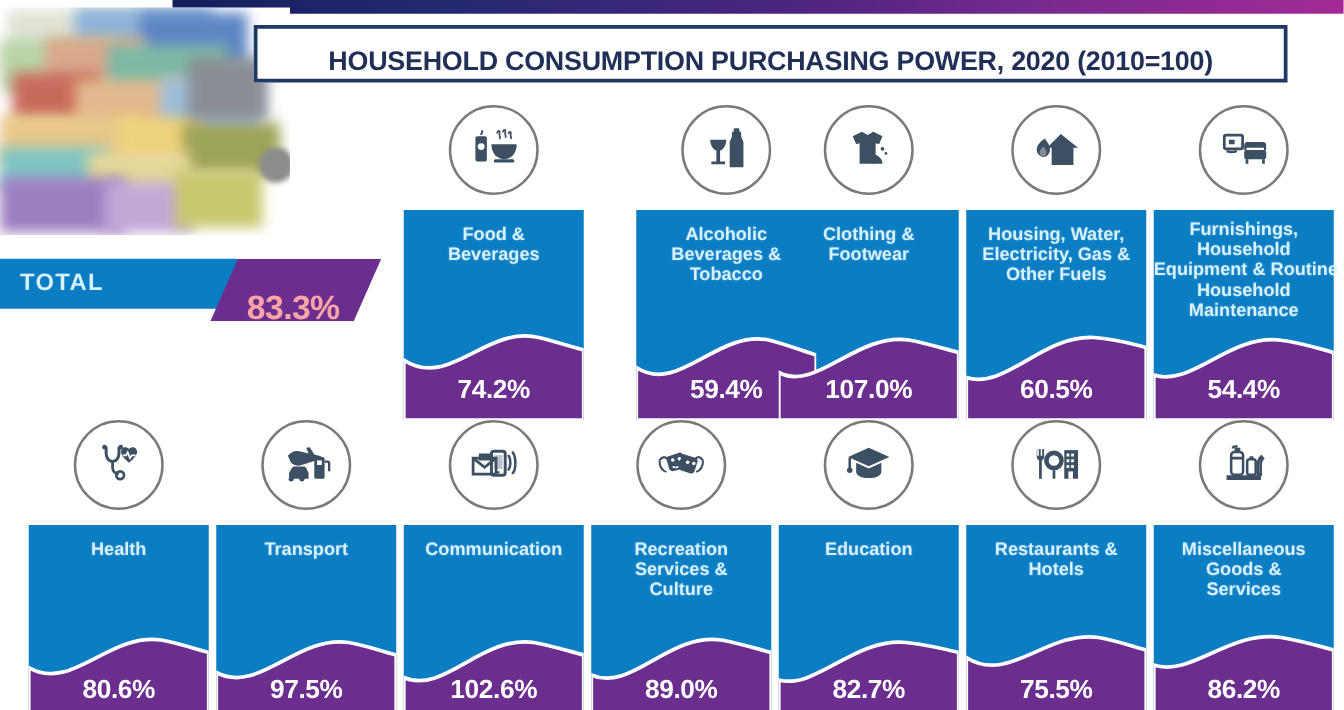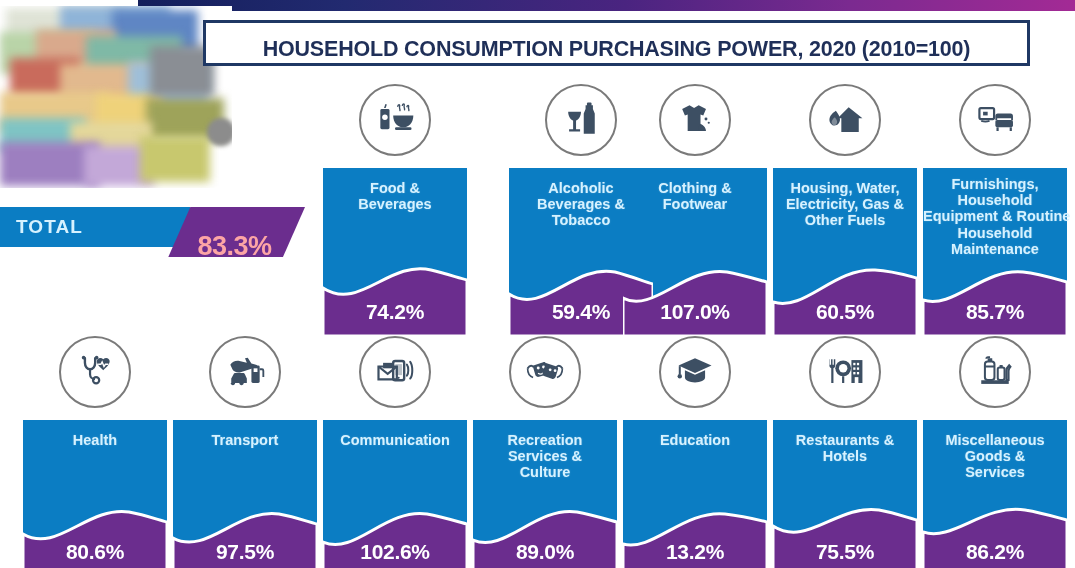--- a/index.html
+++ b/index.html
@@ -231,21 +231,21 @@
           <rect x="24.4" y="24" width="19.2" height="8" rx="2"></rect>
           <rect x="25.6" y="32" width="2.4" height="4"></rect>
           <rect x="40" y="32" width="2.4" height="4"></rect>
         </svg>
       </div>
       <div class="card-body">
         <div class="card-label" style="white-space:nowrap; padding-top:8px;">Furnishings,<br>Household<br>Equipment &amp; Routine<br>Household<br>Maintenance</div>
         <svg class="wave" viewBox="0 0 144 82" preserveAspectRatio="none">
           <path d="M0,46 C30,56 60,14 100,18 C118,20 136,26 144,28 L144,82 L0,82 Z" fill="#6b2d8e" stroke="#ffffff" stroke-width="3"></path>
         </svg>
-        <div class="card-value">85.7%</div>
+        <div class="card-value">54.4%</div>
       </div>
     </div>
   </div>
 
   <div class="row2">
 
     <div class="card" style="left:23px; top:336px; width:144px; height:242px;">
       <div class="card-icon">
         <svg viewBox="0 0 48 48" fill="#3d4f63">
           <path d="M13 9v5c0 4 2.6 7 5.6 7s5.6-3 5.6-7V9" fill="none" stroke="#3d4f63" stroke-width="2.6" stroke-linecap="round"></path>
@@ -337,21 +337,21 @@
           <path d="M13 22v8c0 3 5 5.4 11 5.4S35 33 35 30v-8l-11 5z"></path>
           <path d="M7.4 17.6v9" fill="none" stroke="#3d4f63" stroke-width="2.2"></path>
           <circle cx="7.4" cy="28.6" r="2.4"></circle>
         </svg>
       </div>
       <div class="card-body">
         <div class="card-label">Education</div>
         <svg class="wave" viewBox="0 0 144 80" preserveAspectRatio="none">
           <path d="M0,46 C30,54 60,12 102,16 C120,18 136,22 144,24 L144,80 L0,80 Z" fill="#6b2d8e" stroke="#ffffff" stroke-width="3"></path>
         </svg>
-        <div class="card-value">13.2%</div>
+        <div class="card-value">82.7%</div>
       </div>
     </div>
 
     <div class="card" style="left:773px; top:336px; width:144px; height:242px;">
       <div class="card-icon">
         <svg viewBox="0 0 48 48" fill="#3d4f63">
           <path d="M7 10v7c0 1.4.8 2.4 2 2.8V36h2.4V19.8c1.2-.4 2-1.4 2-2.8v-7h-1.6v6h-1.4v-6H8.8v6H7.4v-6z"></path>
           <circle cx="22" cy="20" r="8.6"></circle>
           <circle cx="22" cy="20" r="4.6" fill="#ffffff"></circle>
           <path d="M22 28.6V36" stroke="#3d4f63" stroke-width="2.4"></path>

